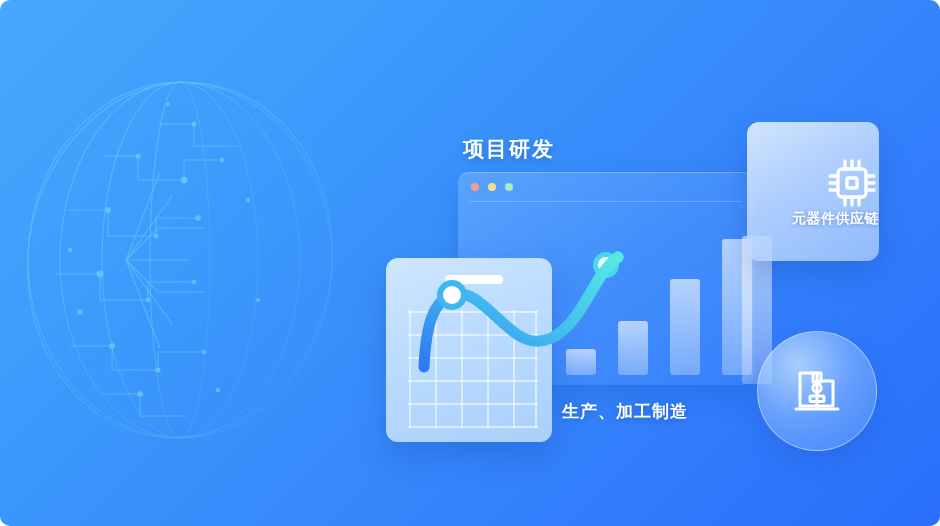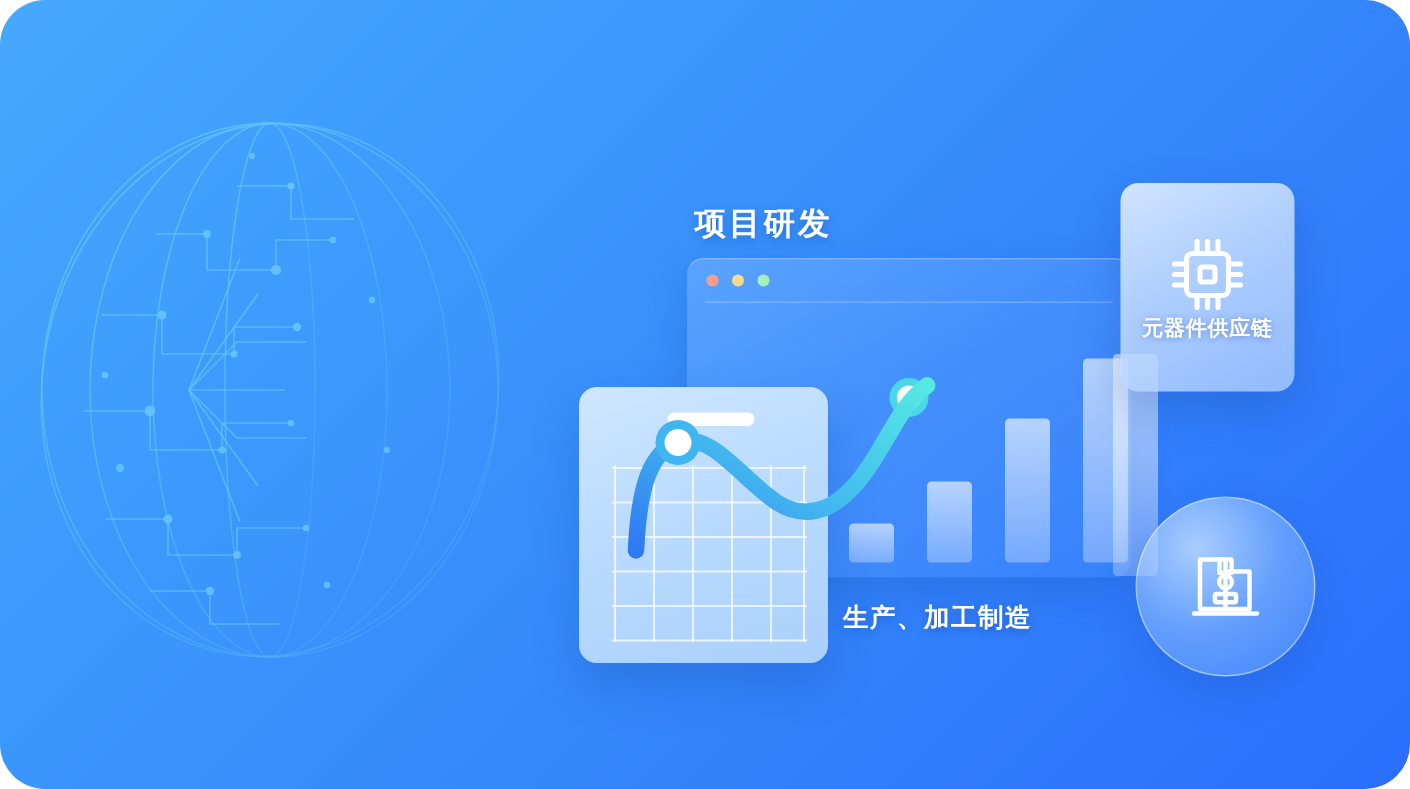--- a/index.html
+++ b/index.html
@@ -1,19 +1,19 @@
 <!DOCTYPE html>
 <html><head>
 <meta charset="utf-8">
 <style>
   html,body{margin:0;padding:0;background:#ffffff;}
   body{width:940px;height:526px;overflow:hidden;font-family:"Liberation Sans","DejaVu Sans",sans-serif;}
 
   #stage{
-    position:relative;width:940px;height:526px;border-radius:30px;overflow:hidden;
+    position:relative;width:940px;height:526px;border-radius:10px;overflow:hidden;
     background:linear-gradient(135deg,#46a8fd 0%,#3c9bfc 28%,#3585fb 62%,#2a6efb 100%);
   }
 
   
   #globe{position:absolute;left:8px;top:60px;width:340px;height:400px;opacity:.55;}
 
   
   .heading{
     position:absolute;left:463px;top:135px;color:#ffffff;font-size:21px;font-weight:bold;
     letter-spacing:2px;text-shadow:0 2px 6px rgba(12,60,140,.35);white-space:nowrap;
@@ -46,24 +46,24 @@
   .lcard{
     position:absolute;left:386px;top:258px;width:166px;height:184px;border-radius:12px;
     background:linear-gradient(160deg,#cfe6ff 0%,#bcdcff 40%,#a9d0fb 100%);
     box-shadow:0 14px 30px rgba(22,72,168,.28);overflow:hidden;
   }
   .lcard .pill{position:absolute;left:59px;top:17px;width:58px;height:9px;border-radius:5px;background:#ffffff;}
   .lcard .grid{position:absolute;left:22px;top:52px;width:130px;height:118px;}
 
   
   .chipcard{
-    position:absolute;left:747px;top:122px;width:116px;height:139px;border-radius:12px;
+    position:absolute;left:747px;top:122px;width:132px;height:139px;border-radius:12px;
     background:linear-gradient(150deg,rgba(215,232,255,.96) 0%,rgba(190,216,255,.88) 45%,rgba(168,202,253,.80) 100%);
     box-shadow:0 12px 28px rgba(18,66,160,.26);
-    display:flex;flex-direction:column;align-items:center;justify-content:center;
+    display:flex;flex-direction:column;align-items:flex-end;justify-content:center;
   }
   .chipcard .lbl{color:#ffffff;font-size:14px;font-weight:bold;letter-spacing:.5px;
                  text-shadow:0 1px 4px rgba(20,70,160,.45);white-space:nowrap;}
 
   
   .circle{
     position:absolute;left:757px;top:331px;width:118px;height:118px;border-radius:50%;
     background:radial-gradient(circle at 34% 28%,rgba(200,226,255,.80) 0%,rgba(150,195,255,.52) 48%,rgba(110,170,255,.30) 100%);
     border:1px solid rgba(255,255,255,.42);
     box-shadow:0 10px 26px rgba(18,66,160,.20);

